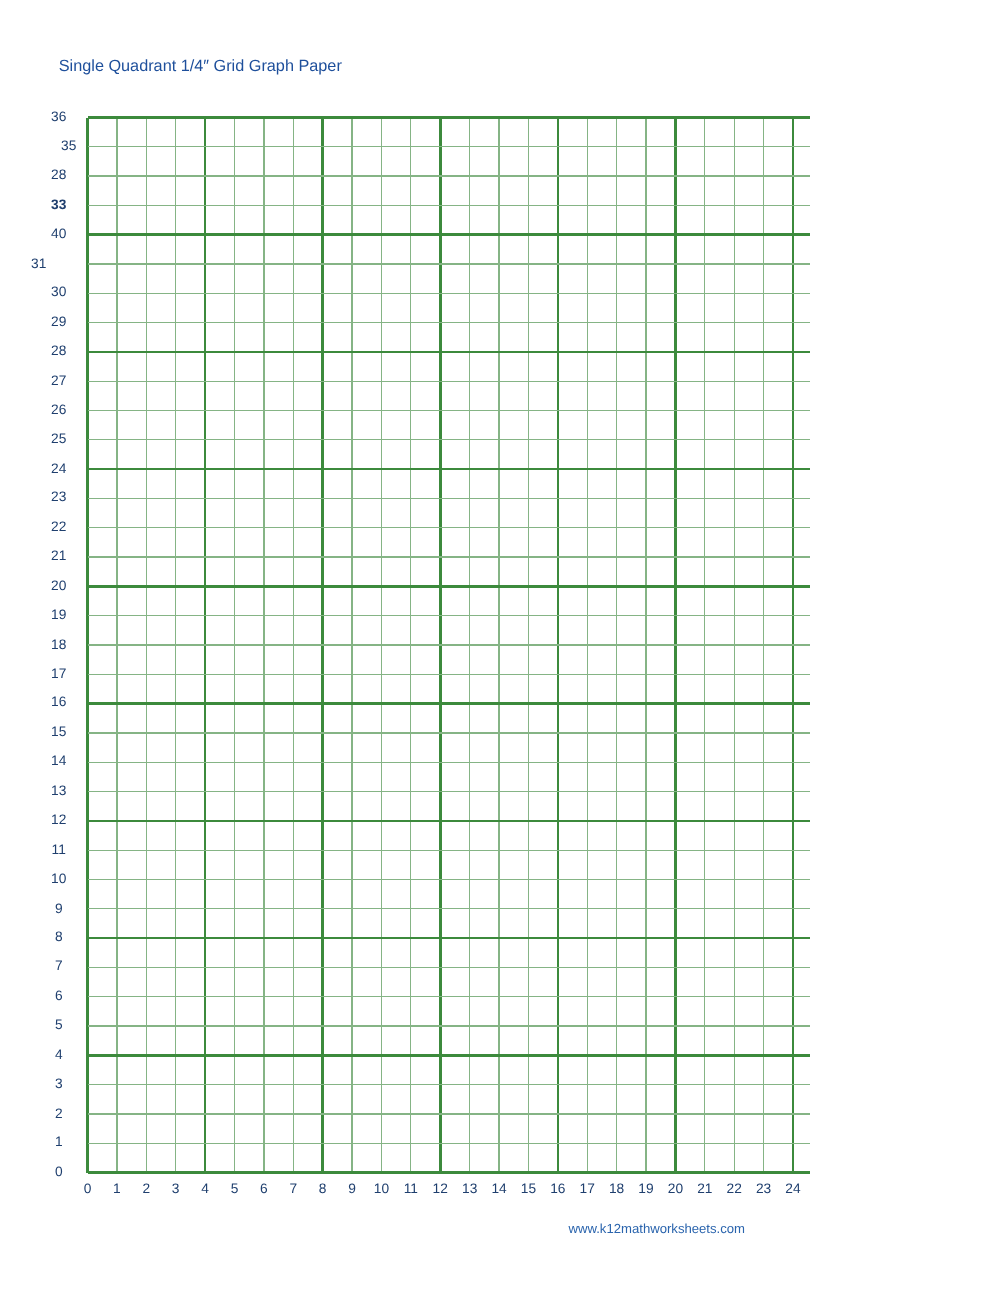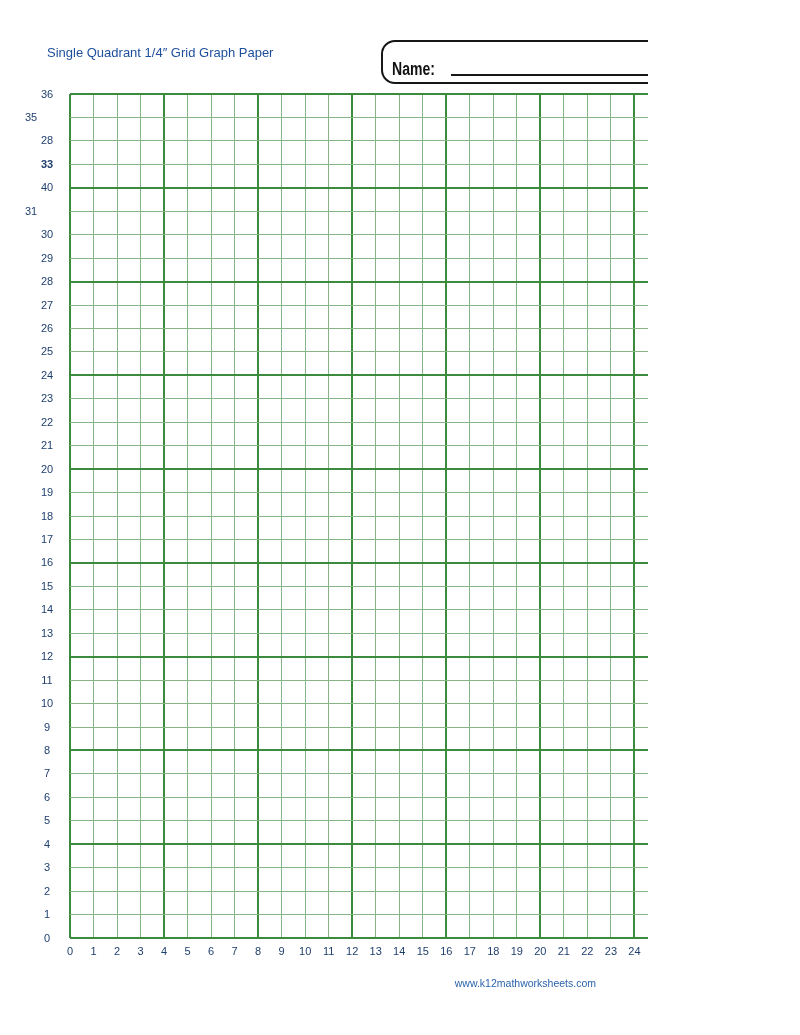--- a/index.html
+++ b/index.html
@@ -75,24 +75,20 @@
     white-space: nowrap;
   }
 </style>
 </head>
 <body>
 
 <div class="page">
 
   <div class="title">Single Quadrant 1/4″ Grid Graph Paper</div>
 
-  <div class="name-box">
-    <span class="name-label">Name:</span>
-    <span class="name-line"></span>
-  </div>
 
   <svg id="grid-svg" class="grid-svg" xmlns="http://www.w3.org/2000/svg" width="686" height="848" viewBox="0 0 686 848" shape-rendering="crispEdges" style="left: 68px; top: 92px;">
       <line x1="2" y1="2" x2="2" y2="846" stroke="#3c8a3c" stroke-width="2"></line>
       <line x1="25.517241379310345" y1="2" x2="25.517241379310345" y2="846" stroke="#85b485" stroke-width="1"></line>
       <line x1="49.03448275862069" y1="2" x2="49.03448275862069" y2="846" stroke="#85b485" stroke-width="1"></line>
       <line x1="72.55172413793103" y1="2" x2="72.55172413793103" y2="846" stroke="#85b485" stroke-width="1"></line>
       <line x1="96.06896551724138" y1="2" x2="96.06896551724138" y2="846" stroke="#3c8a3c" stroke-width="2"></line>
       <line x1="119.58620689655173" y1="2" x2="119.58620689655173" y2="846" stroke="#85b485" stroke-width="1"></line>
       <line x1="143.10344827586206" y1="2" x2="143.10344827586206" y2="846" stroke="#85b485" stroke-width="1"></line>
       <line x1="166.6206896551724" y1="2" x2="166.6206896551724" y2="846" stroke="#85b485" stroke-width="1"></line>
@@ -152,21 +148,21 @@
       <line x1="2" y1="728.7777777777777" x2="684" y2="728.7777777777777" stroke="#85b485" stroke-width="1"></line>
       <line x1="2" y1="752.2222222222222" x2="684" y2="752.2222222222222" stroke="#3c8a3c" stroke-width="2"></line>
       <line x1="2" y1="775.6666666666666" x2="684" y2="775.6666666666666" stroke="#85b485" stroke-width="1"></line>
       <line x1="2" y1="799.1111111111111" x2="684" y2="799.1111111111111" stroke="#85b485" stroke-width="1"></line>
       <line x1="2" y1="822.5555555555555" x2="684" y2="822.5555555555555" stroke="#85b485" stroke-width="1"></line>
       <line x1="2" y1="846" x2="684" y2="846" stroke="#3c8a3c" stroke-width="2"></line>
     </svg>
 
   <div id="y-axis">
       <div class="tick ytick" style="left: 28px; width: 38px; top: 87.5px;">36</div>
-      <div class="tick ytick" style="left: 12px; width: 38px; top: 110.944px;">35</div>
+      <div class="tick ytick" style="left: 36px; width: 38px; top: 110.944px;">35</div>
       <div class="tick ytick" style="left: 28px; width: 38px; top: 134.389px;">28</div>
       <div class="tick ytick" style="left: 28px; width: 38px; top: 157.833px; font-weight: bold;">33</div>
       <div class="tick ytick" style="left: 28px; width: 38px; top: 181.278px;">40</div>
       <div class="tick ytick" style="left: 12px; width: 38px; top: 204.722px;">31</div>
       <div class="tick ytick" style="left: 28px; width: 38px; top: 228.167px;">30</div>
       <div class="tick ytick" style="left: 28px; width: 38px; top: 251.611px;">29</div>
       <div class="tick ytick" style="left: 28px; width: 38px; top: 275.056px;">28</div>
       <div class="tick ytick" style="left: 28px; width: 38px; top: 298.5px;">27</div>
       <div class="tick ytick" style="left: 28px; width: 38px; top: 321.944px;">26</div>
       <div class="tick ytick" style="left: 28px; width: 38px; top: 345.389px;">25</div>

